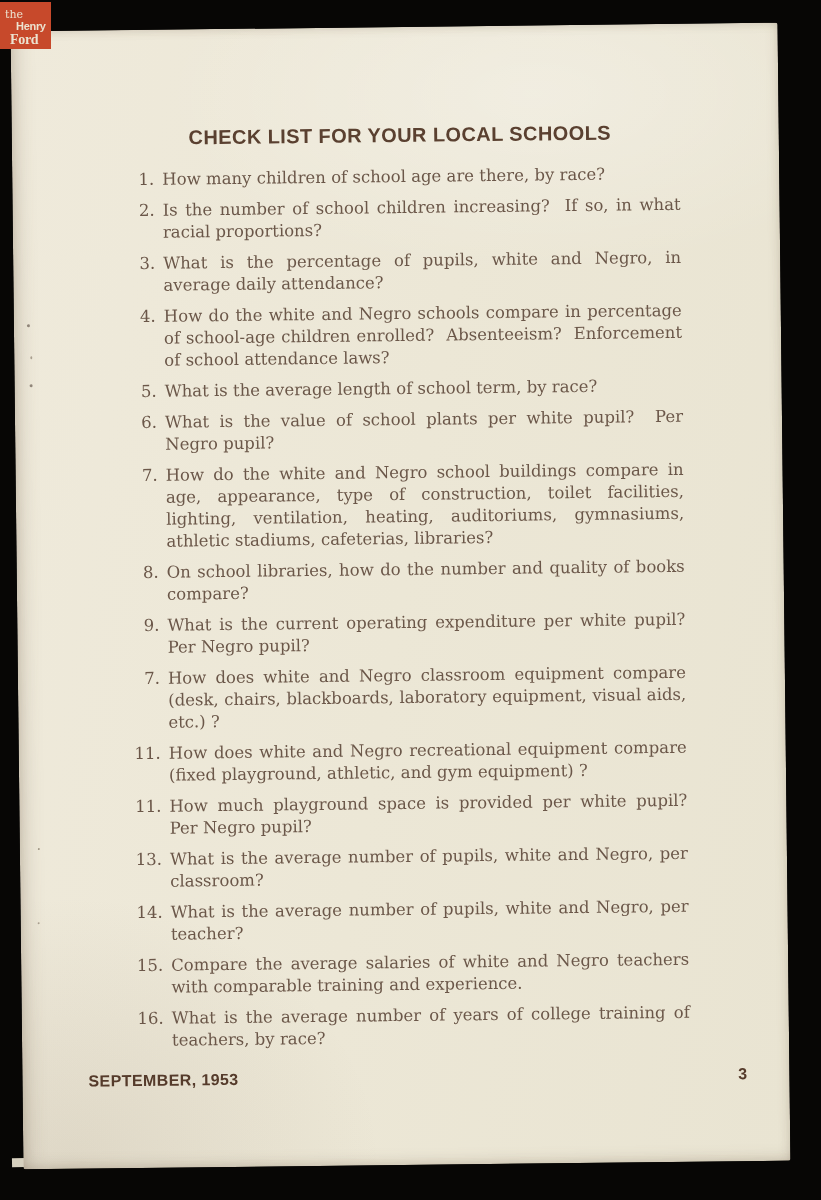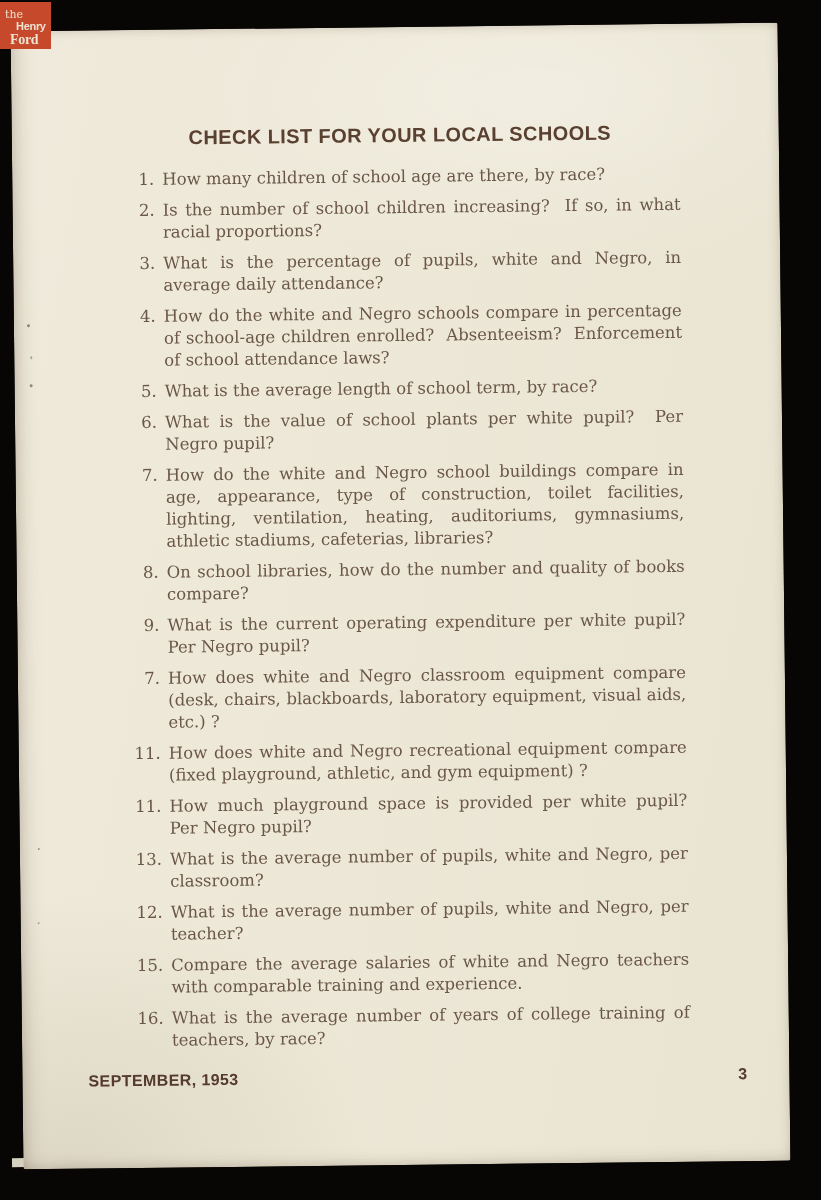--- a/index.html
+++ b/index.html
@@ -130,21 +130,21 @@
       </li>
       <li>
         <span class="num">11.</span>
         <span class="txt">How much playground space is provided per white pupil?  Per Negro pupil?</span>
       </li>
       <li>
         <span class="num">13.</span>
         <span class="txt">What is the average number of pupils, white and Negro, per classroom?</span>
       </li>
       <li>
-        <span class="num">12.</span>
+        <span class="num">14.</span>
         <span class="txt">What is the average number of pupils, white and Negro, per teacher?</span>
       </li>
       <li>
         <span class="num">15.</span>
         <span class="txt">Compare the average salaries of white and Negro teachers with comparable training and experience.</span>
       </li>
       <li>
         <span class="num">16.</span>
         <span class="txt">What is the average number of years of college training of teachers, by race?</span>
       </li>

